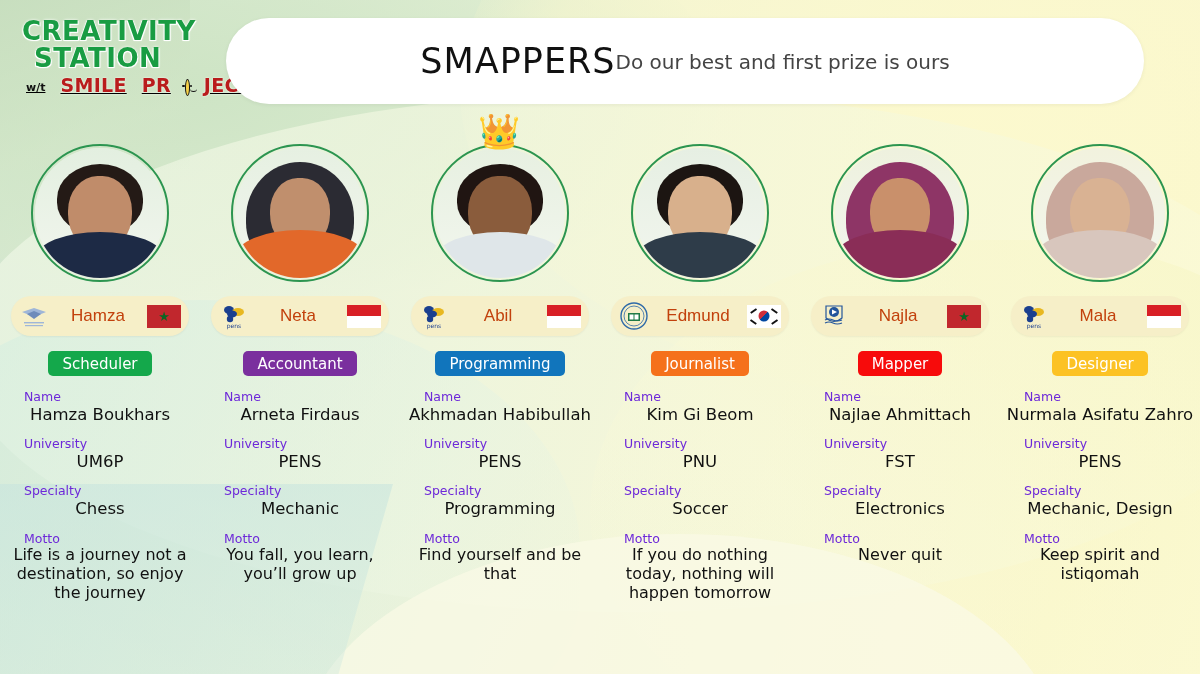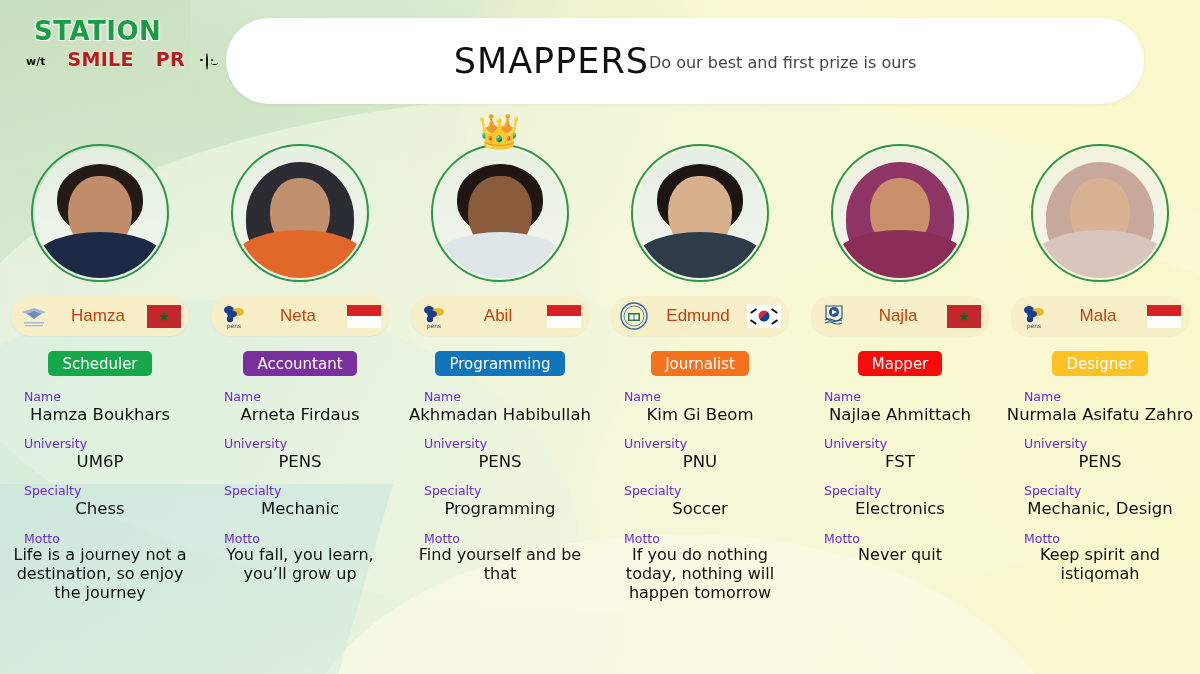--- a/index.html
+++ b/index.html
@@ -59,21 +59,21 @@
   
   .header { position:absolute; left:0; top:0; width:1200px; height:120px; z-index:5; }
   .logo { position:absolute; left:22px; top:18px; width:230px; }
   .logo-l1, .logo-l2 {
     font-family:"DejaVu Sans", sans-serif;
     font-weight:bold; font-size:26px; letter-spacing:.5px;
     color:#199c43; line-height:1.02;
     text-shadow:0 0 3px #ffffff, 1px 1px 0 #ffffff, -1px 1px 0 #ffffff;
   }
   .logo-l2 { margin-left:12px; }
-  .logo-l3 { display:flex; align-items:flex-end; gap:22px; margin-top:3px; margin-left:4px; }
+  .logo-l3 { display:flex; align-items:flex-end; gap:15px; margin-top:3px; margin-left:4px;text-decoration:underline; }
   .logo-wt { font-size:11px; color:#111; font-weight:600; padding-bottom:2px; }
   .logo-smile {
     font-weight:bold; font-size:19px; color:#b91c1c; letter-spacing:.3px;
     text-shadow:0 0 2px #ffffff;
   }
   .smiley {
     display:inline-block; width:17px; height:17px; border-radius:50%;
     background:#f6d24a; border:1.5px solid #111; position:relative;
     vertical-align:-3px; margin:0 -1px;
   }
@@ -91,21 +91,21 @@
   .title-card {
     position:absolute; left:226px; top:18px; width:918px; height:86px;
     background:#ffffff; border-radius:43px;
     display:flex; flex-direction:row; align-items:center; justify-content:center;
     box-shadow:0 1px 4px rgba(0,0,0,.06);
   }
   .title-main {
     font-size:35px; color:#111; letter-spacing:1px; line-height:1.05;
     font-family:"DejaVu Sans", sans-serif; font-weight:400;
   }
-  .title-sub { font-size:16px; color:#444; margin-top:2px; }
+  .title-sub { font-size:20px; color:#444; margin-top:2px; }
 
   
   .grid {
     position:absolute; left:0; top:128px; width:1200px; height:540px;
     display:grid; grid-template-columns:repeat(6,200px); z-index:4;
   }
   .member { position:relative; display:flex; flex-direction:column; align-items:center; }
 
   .crown {
     position:absolute; top:-14px; left:50%; transform:translateX(-50%);
@@ -185,20 +185,21 @@
   <div class="arc-top"></div>
   <div class="arc-mid"></div>
   <div class="arc-right"></div>
   <div class="arc-bottom"></div>
   <div class="corner-tl"></div>
   <div class="band-bottomleft"></div>
 </div>
 
 <div class="header">
   <div class="logo">
+    <div class="logo-l1">CREATIVITY</div>
     <div class="logo-l2">STATION</div>
     <div class="logo-l3">
       <span class="logo-wt">w/t</span>
       <span class="logo-smile">SMILE</span>
       <span class="logo-smile">PR</span>
       <span class="smiley">
           <i></i>
         </span>
       <span class="logo-smile">JECT</span>
     </div>

